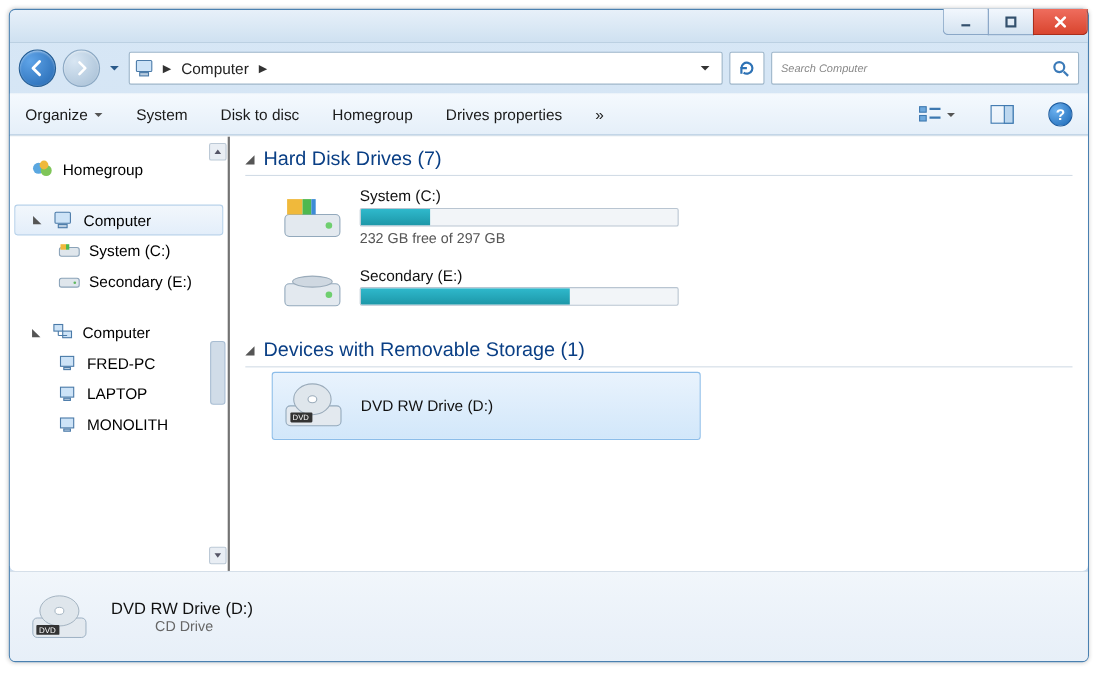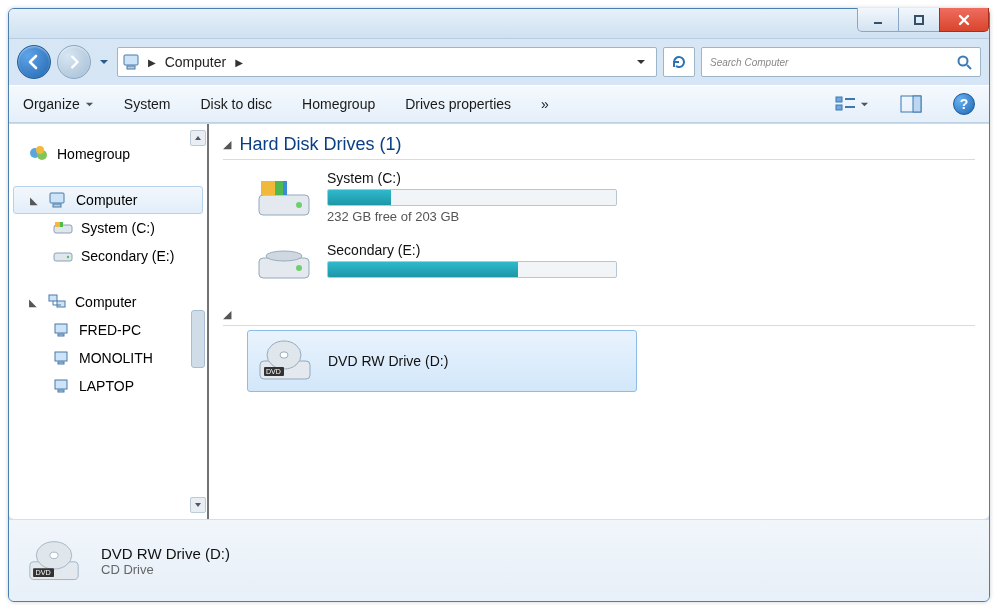--- a/index.html
+++ b/index.html
@@ -113,21 +113,21 @@
   .fill { height:100%; background:linear-gradient(to bottom,#2fb9cc,#1d97a8); }
   .free { font-size:13px; color:#555; }
 
   
   .details {
     height:82px; border-top:1px solid #d5dfe9; background:linear-gradient(to bottom,#f1f6fb,#e7eff8);
     display:flex; align-items:center; padding:0 16px; gap:18px;
     border-radius:0 0 5px 5px;
   }
   .details .big { font-size:15px; color:#111; }
-  .details .sub { font-size:13px; color:#666; }
+  .details .sub { font-size:13px; color:#666;margin-left:40px; }
 
   
   .ic-computer, .ic-drive, .ic-net, .ic-pc, .ic-hg, .ic-dvd, .ic-hdd {
     display:inline-block;
   }
   svg { display:block; }
 </style>
 </head>
 <body>
 
@@ -315,30 +315,30 @@
             </span>
           <span>FRED-PC</span>
         </div>
         <div class="item child">
           <span class="ic-pc">
               <svg width="18" height="16" viewBox="0 0 18 16">
                 <rect x="2" y="2" width="12" height="9" fill="#cde3f7" stroke="#4a7aa8"></rect>
                 <rect x="5" y="12" width="6" height="2" fill="#b9cde0" stroke="#4a7aa8"></rect>
               </svg>
             </span>
-          <span>MONOLITH</span>
+          <span>LAPTOP</span>
         </div>
         <div class="item child">
           <span class="ic-pc">
               <svg width="18" height="16" viewBox="0 0 18 16">
                 <rect x="2" y="2" width="12" height="9" fill="#cde3f7" stroke="#4a7aa8"></rect>
                 <rect x="5" y="12" width="6" height="2" fill="#b9cde0" stroke="#4a7aa8"></rect>
               </svg>
             </span>
-          <span>LAPTOP</span>
+          <span>MONOLITH</span>
         </div>
       </div>
 
       <div class="nav-scroll">
         <div class="sbtn">
             <svg width="8" height="8" viewBox="0 0 8 8">
               <path d="M1 6 L4 2 L7 6" fill="#556"></path>
             </svg>
           </div>
         <div class="thumb"></div>
@@ -348,39 +348,39 @@
             </svg>
           </div>
       </div>
     </div>
 
     <div class="content">
 
       <div class="cat">
         <div class="cat-head">
           <span class="tri">◢</span>
-          <span>Hard Disk Drives (1)</span>
+          <span>Hard Disk Drives (7)</span>
         </div>
         <div class="drivelist">
           <div class="drive">
             <span class="dicon">
               <svg width="58" height="48" viewBox="0 0 58 48">
                 <rect x="4" y="22" width="50" height="20" rx="4" fill="#e3e9ef" stroke="#93a9bc"></rect>
                 <ellipse cx="44" cy="32" rx="3" ry="3" fill="#6fcf6f"></ellipse>
                 <rect x="6" y="8" width="14" height="14" fill="#f0b93b"></rect>
                   <rect x="20" y="8" width="8" height="14" fill="#4fb84f"></rect>
                   <rect x="28" y="8" width="4" height="14" fill="#3d8bd6"></rect>
               </svg>
             </span>
             <div class="dinfo">
               <div class="dname">System (C:)</div>
               <div class="bar">
                   <div class="fill" style="width:22%"></div>
                 </div>
-              <div class="free">232 GB free of 203 GB</div>
+              <div class="free">232 GB free of 297 GB</div>
             </div>
           </div>
 
           <div class="drive">
             <span class="dicon">
               <svg width="58" height="48" viewBox="0 0 58 48">
                 <rect x="4" y="22" width="50" height="20" rx="4" fill="#e3e9ef" stroke="#93a9bc"></rect>
                 <ellipse cx="44" cy="32" rx="3" ry="3" fill="#6fcf6f"></ellipse>
                 <ellipse cx="29" cy="20" rx="18" ry="5" fill="#cfd8e1" stroke="#9aabba"></ellipse>
               </svg>
@@ -391,20 +391,21 @@
                   <div class="fill" style="width:66%"></div>
                 </div>
             </div>
           </div>
         </div>
       </div>
 
       <div class="cat">
         <div class="cat-head">
           <span class="tri">◢</span>
+          <span>Devices with Removable Storage (1)</span>
         </div>
         <div class="drivelist">
           <div class="drive sel">
             <span class="dicon">
               <svg width="58" height="48" viewBox="0 0 58 48">
                 <rect x="4" y="24" width="50" height="18" rx="4" fill="#e3e9ef" stroke="#93a9bc"></rect>
                 <ellipse cx="28" cy="18" rx="17" ry="14" fill="#dfe6ec" stroke="#9aabba"></ellipse>
                 <ellipse cx="28" cy="18" rx="4" ry="3.2" fill="#fff" stroke="#9aabba"></ellipse>
                 <rect x="8" y="30" width="20" height="9" rx="1" fill="#333"></rect>
                 <text x="10" y="37" font-size="7" fill="#fff" font-family="sans-serif">DVD</text>

